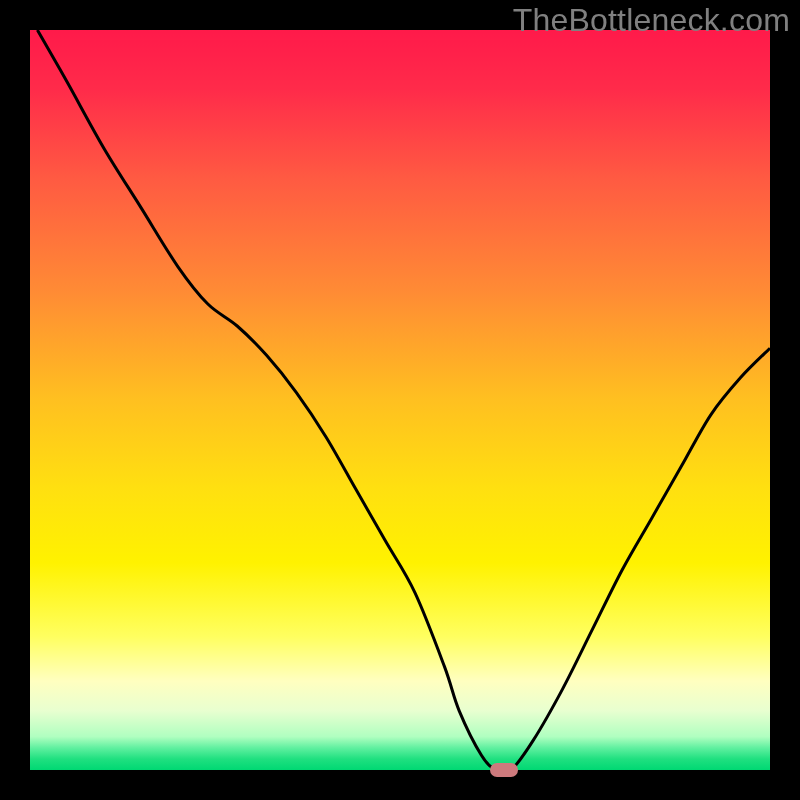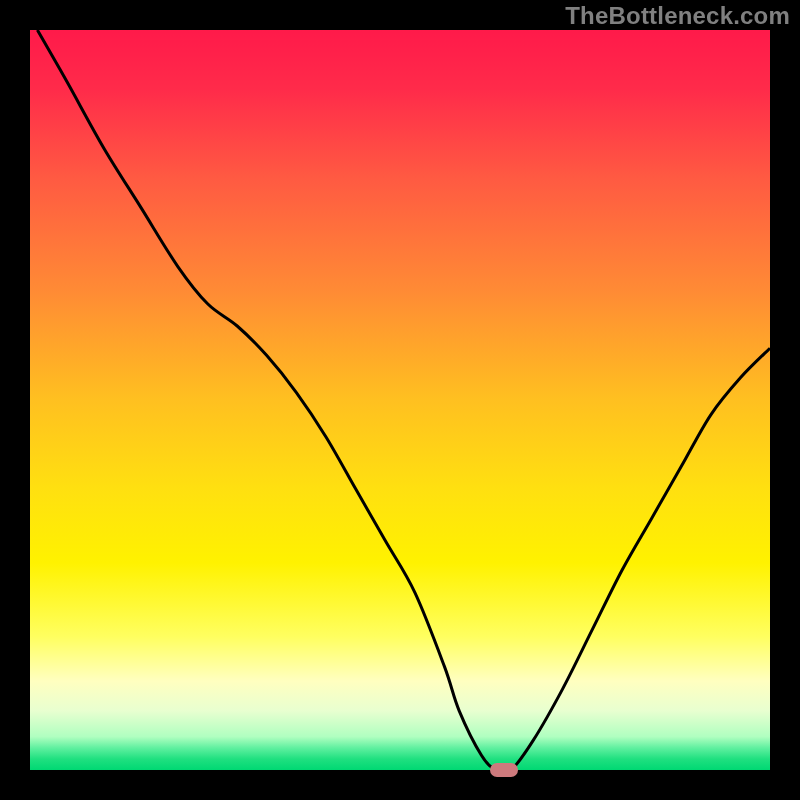--- a/index.html
+++ b/index.html
@@ -15,22 +15,22 @@
     position: relative;
     width: 800px;
     height: 800px;
     background: #000000;
   }
   .watermark {
     position: absolute;
     top: 2px;
     right: 10px;
     color: #808080;
-    font-size: 24px;
-    font-weight: 700;
+    font-size: 32px;
+    font-weight: 400;
     z-index: 10;
     letter-spacing: 0.2px;
   }
   .plot-area {
     position: absolute;
     left: 30px;
     top: 30px;
     width: 740px;
     height: 740px;
   }

